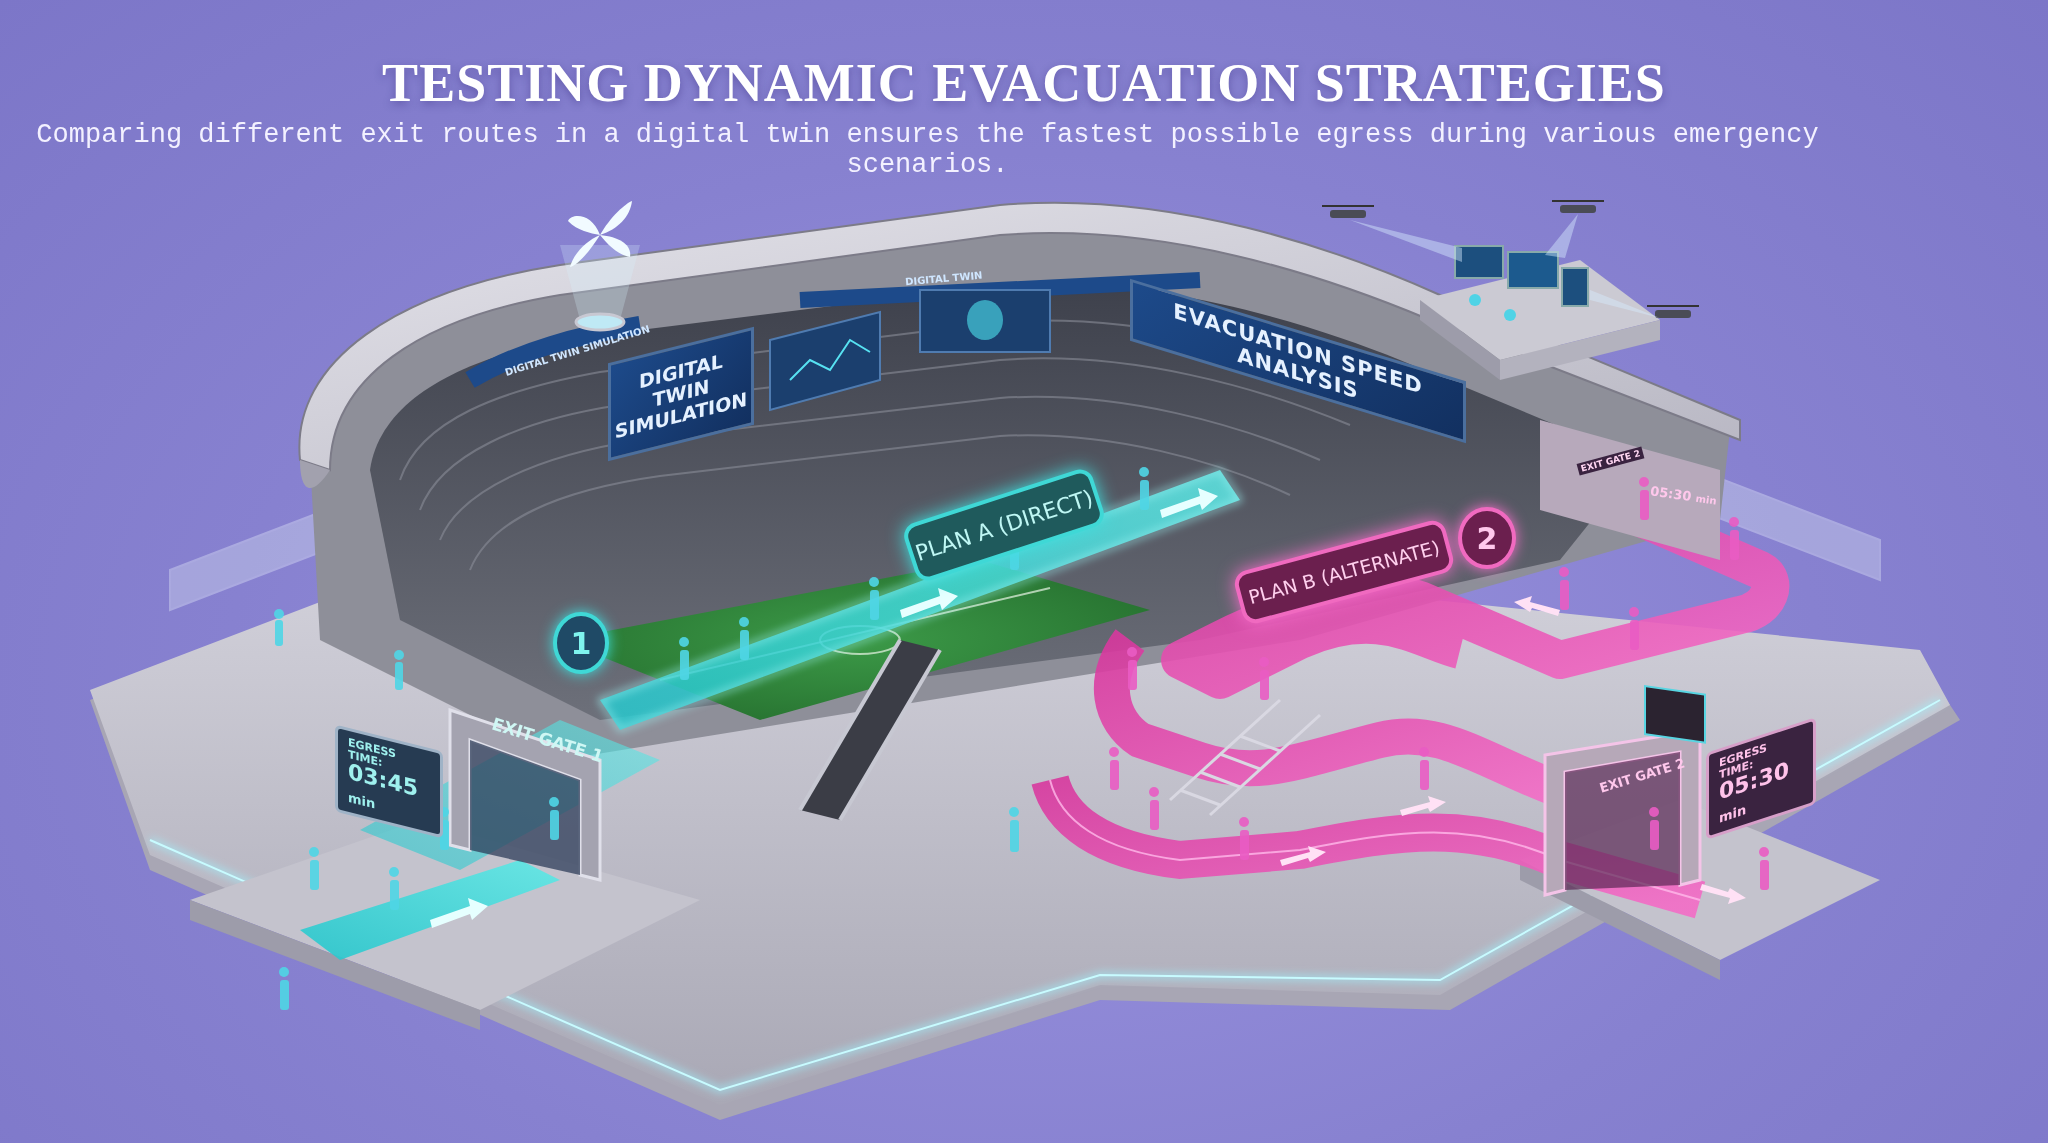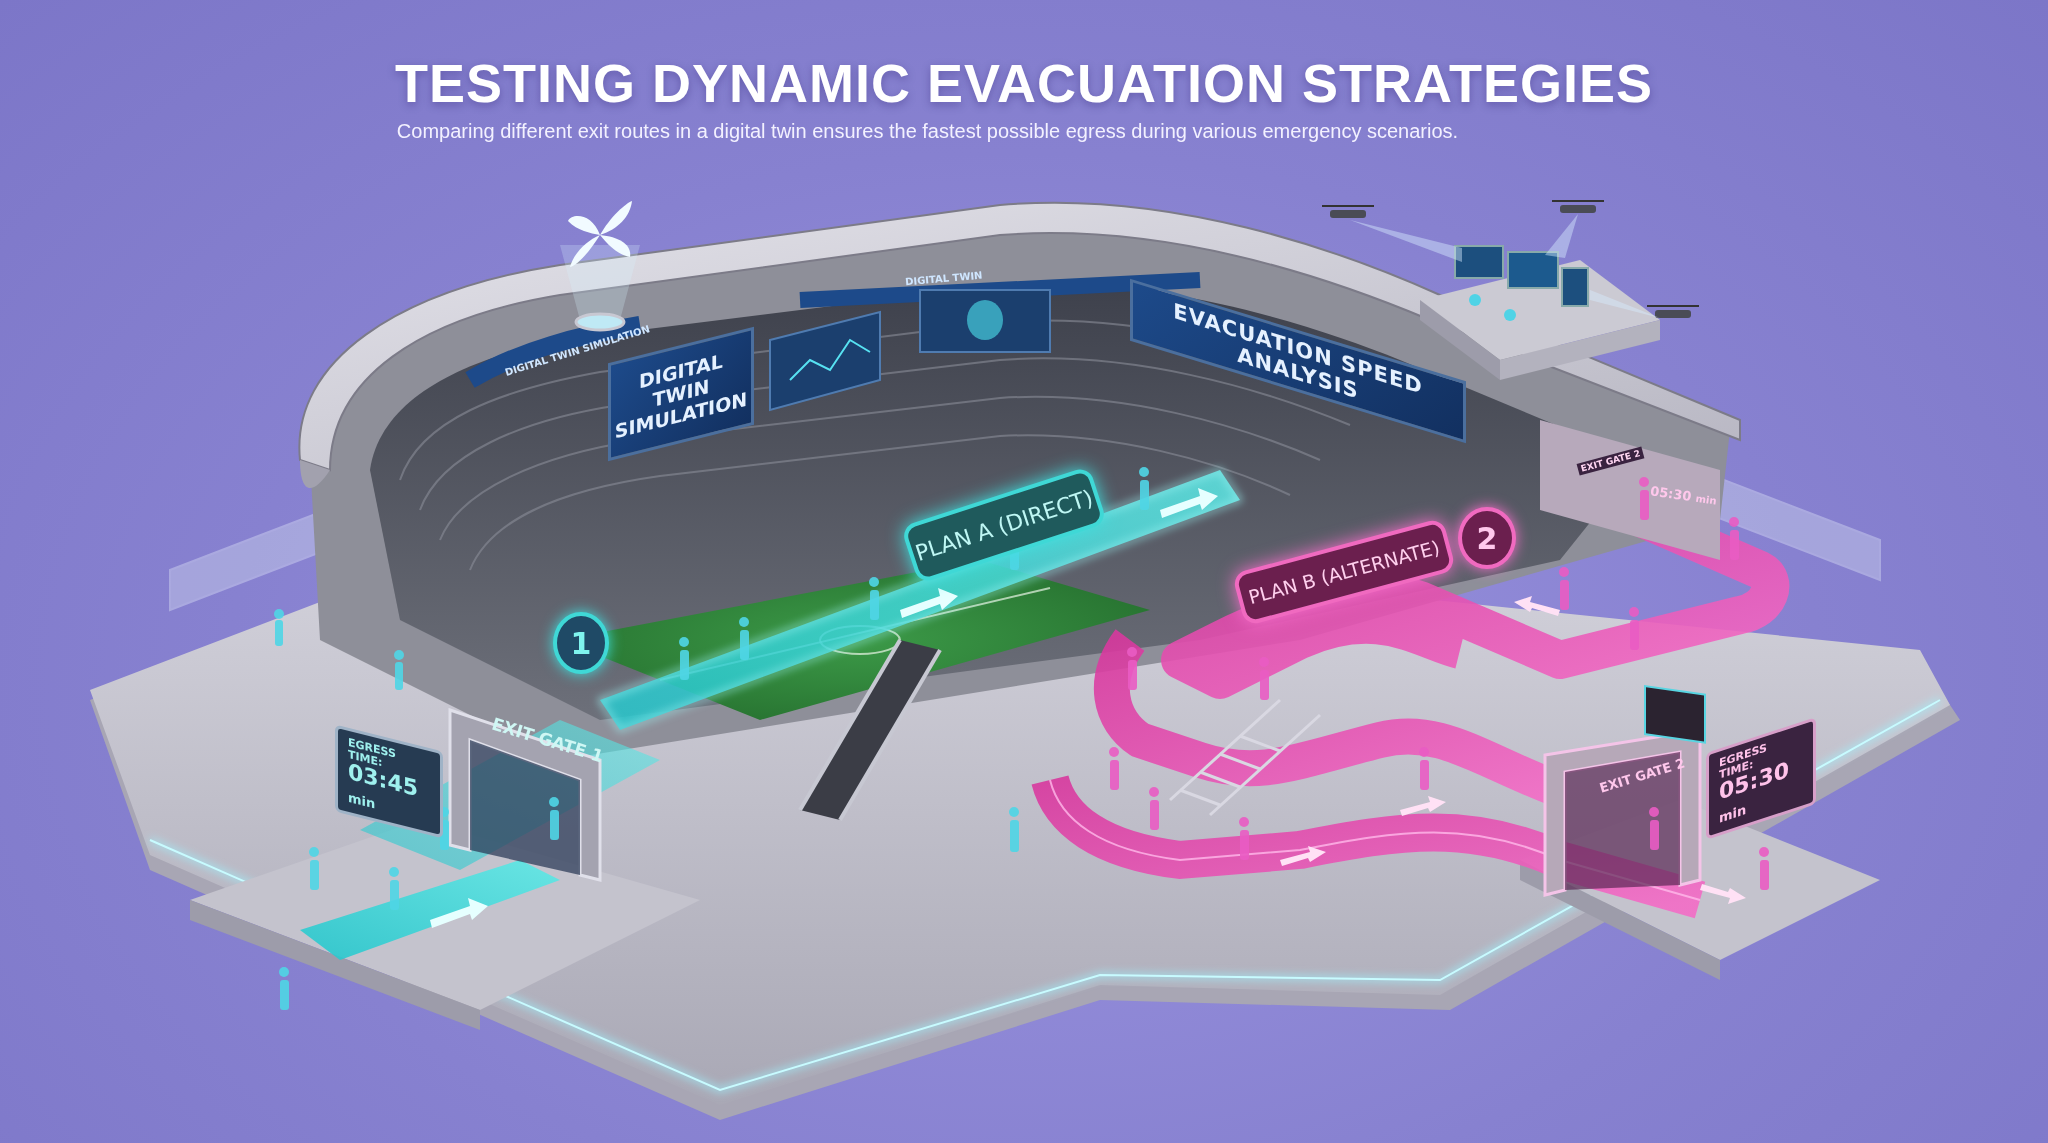--- a/index.html
+++ b/index.html
@@ -1,19 +1,19 @@
 <!DOCTYPE html>
 <html><head>
 <meta charset="utf-8">
 <style>
   html,body{margin:0;padding:0;}
   body{width:2048px;height:1143px;overflow:hidden;background:#8781d0;font-family:"DejaVu Sans",sans-serif;position:relative;}
   .bg{position:absolute;inset:0;background:radial-gradient(ellipse at 50% 60%,#9a93e0 0%,#8781d0 55%,#7c76c8 100%);}
-  .title{position:absolute;top:52px;left:0;width:2048px;text-align:center;color:#fff;font-weight:bold;font-size:54px;letter-spacing:1px;text-shadow:0 3px 8px rgba(40,30,110,.35);font-family:Liberation Sans, sans-serif;}
-  .subtitle{position:absolute;top:120px;left:0;width:1855px;text-align:center;color:#f3f1ff;font-size:20px;font-family:Liberation Sans, sans-serif;}
+  .title{position:absolute;top:52px;left:0;width:2048px;text-align:center;color:#fff;font-weight:bold;font-size:54px;letter-spacing:1px;text-shadow:0 3px 8px rgba(40,30,110,.35);font-family:Liberation Serif, serif;}
+  .subtitle{position:absolute;top:120px;left:0;width:1855px;text-align:center;color:#f3f1ff;font-size:27px;font-family:Liberation Mono, monospace;}
   svg.scene{position:absolute;left:0;top:0;}
   .lbl{position:absolute;font-family:"DejaVu Sans",sans-serif;font-weight:bold;white-space:nowrap;}
   .sign{position:absolute;border-radius:14px;display:flex;align-items:center;justify-content:center;}
   .sign-a{background:#1f5a5c;border:4px solid #3fd8d6;color:#bff7f4;box-shadow:0 0 18px #3fe0e0;}
   .sign-b{background:#6b1f4e;border:4px solid #f06ac0;color:#ffd0ee;box-shadow:0 0 18px #f56fcb;}
   .circ{position:absolute;border-radius:50%;display:flex;align-items:center;justify-content:center;font-weight:bold;font-family:"DejaVu Sans",sans-serif;}
   .panel{position:absolute;border-radius:6px;padding:6px 10px;line-height:1.05;}
   .panel-a{background:#263b52;border:3px solid #9fb3c7;color:#9ff1ee;}
   .panel-b{background:#3a2340;border:3px solid #d79fc9;color:#ffc2ea;}
   .screen{position:absolute;background:linear-gradient(135deg,#1d4a8a,#123060);border:3px solid #4b6f9e;color:#e5f1ff;display:flex;align-items:center;justify-content:center;text-align:center;font-weight:bold;}

